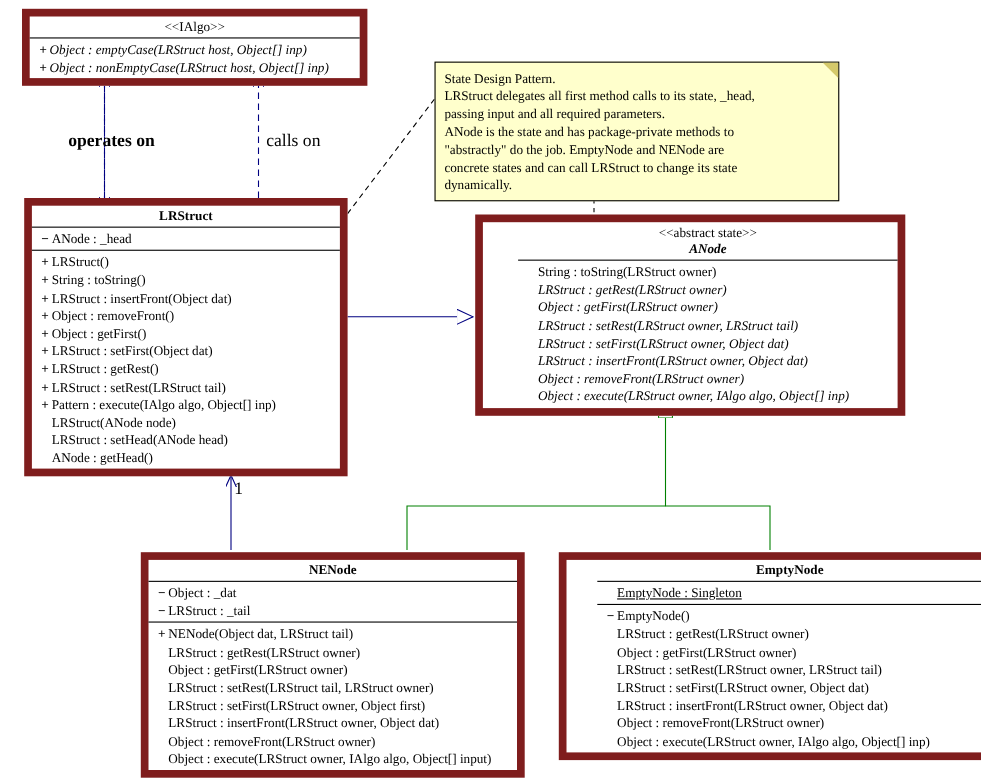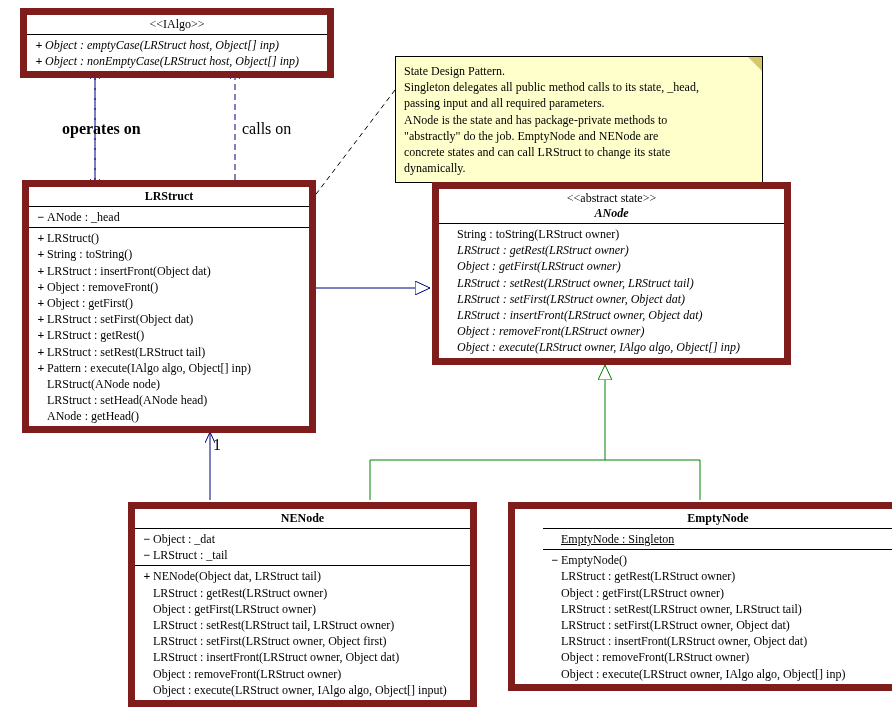--- a/index.html
+++ b/index.html
@@ -110,21 +110,21 @@
 
   <path d="M370,500 L370,460 L605,460 L605,365" fill="none" stroke="#008000" stroke-width="1" marker-end="url(#triHollowGreen)"></path>
 
   <path d="M700,500 L700,460 L605,460" fill="none" stroke="#008000" stroke-width="1"></path>
 
   <line x1="860" y1="690" x2="860" y2="660" stroke="#000" stroke-width="1" marker-end="url(#openArrowBlack)"></line>
 </svg>
 
 <div class="note" style="left:395px; top:8px; width:350px;margin-top:48px;">
   <div class="row">State Design Pattern.</div>
-  <div class="row">Singleton delegates all public method calls to its state, _head,</div>
+  <div class="row">LRStruct delegates all first method calls to its state, _head,</div>
   <div class="row">passing input and all required parameters.</div>
   <div class="row">ANode is the state and has package-private methods to</div>
   <div class="row">"abstractly" do the job.  EmptyNode and NENode are</div>
   <div class="row">concrete states and can call LRStruct to change its state</div>
   <div class="row">dynamically.</div>
 </div>
 
 <div class="uml-box" style="left:20px; top:8px; width:300px;">
   <div class="uml-title">
     <span class="uml-stereo">&lt;&lt;IAlgo&gt;&gt;</span>
@@ -154,21 +154,21 @@
     <div class="row"><span class="vis">+</span><span>LRStruct : setFirst(Object dat)</span></div>
     <div class="row"><span class="vis">+</span><span>LRStruct : getRest()</span></div>
     <div class="row"><span class="vis">+</span><span>LRStruct : setRest(LRStruct tail)</span></div>
     <div class="row"><span class="vis">+</span><span>Pattern : execute(IAlgo algo, Object[] inp)</span></div>
     <div class="row"><span class="vis">&nbsp;</span><span>LRStruct(ANode node)</span></div>
     <div class="row"><span class="vis">&nbsp;</span><span>LRStruct : setHead(ANode head)</span></div>
     <div class="row"><span class="vis">&nbsp;</span><span>ANode : getHead()</span></div>
   </div>
 </div>
 
-<div class="uml-box" style="left:432px; top:182px; width:345px;">
+<div class="uml-box" style="left:432px; top:195px; width:345px;padding-left:32px;">
   <div class="uml-title">
     <div class="uml-stereo">&lt;&lt;abstract state&gt;&gt;</div>
     <div class="italic">ANode</div>
   </div>
   <div class="uml-section">
     <div class="row"><span class="vis">&nbsp;</span><span>String : toString(LRStruct owner)</span></div>
     <div class="row italic"><span class="vis">&nbsp;</span><span>LRStruct : getRest(LRStruct owner)</span></div>
     <div class="row italic"><span class="vis">&nbsp;</span><span>Object : getFirst(LRStruct owner)</span></div>
     <div class="row italic"><span class="vis">&nbsp;</span><span>LRStruct : setRest(LRStruct owner, LRStruct tail)</span></div>
     <div class="row italic"><span class="vis">&nbsp;</span><span>LRStruct : setFirst(LRStruct owner, Object dat)</span></div>

